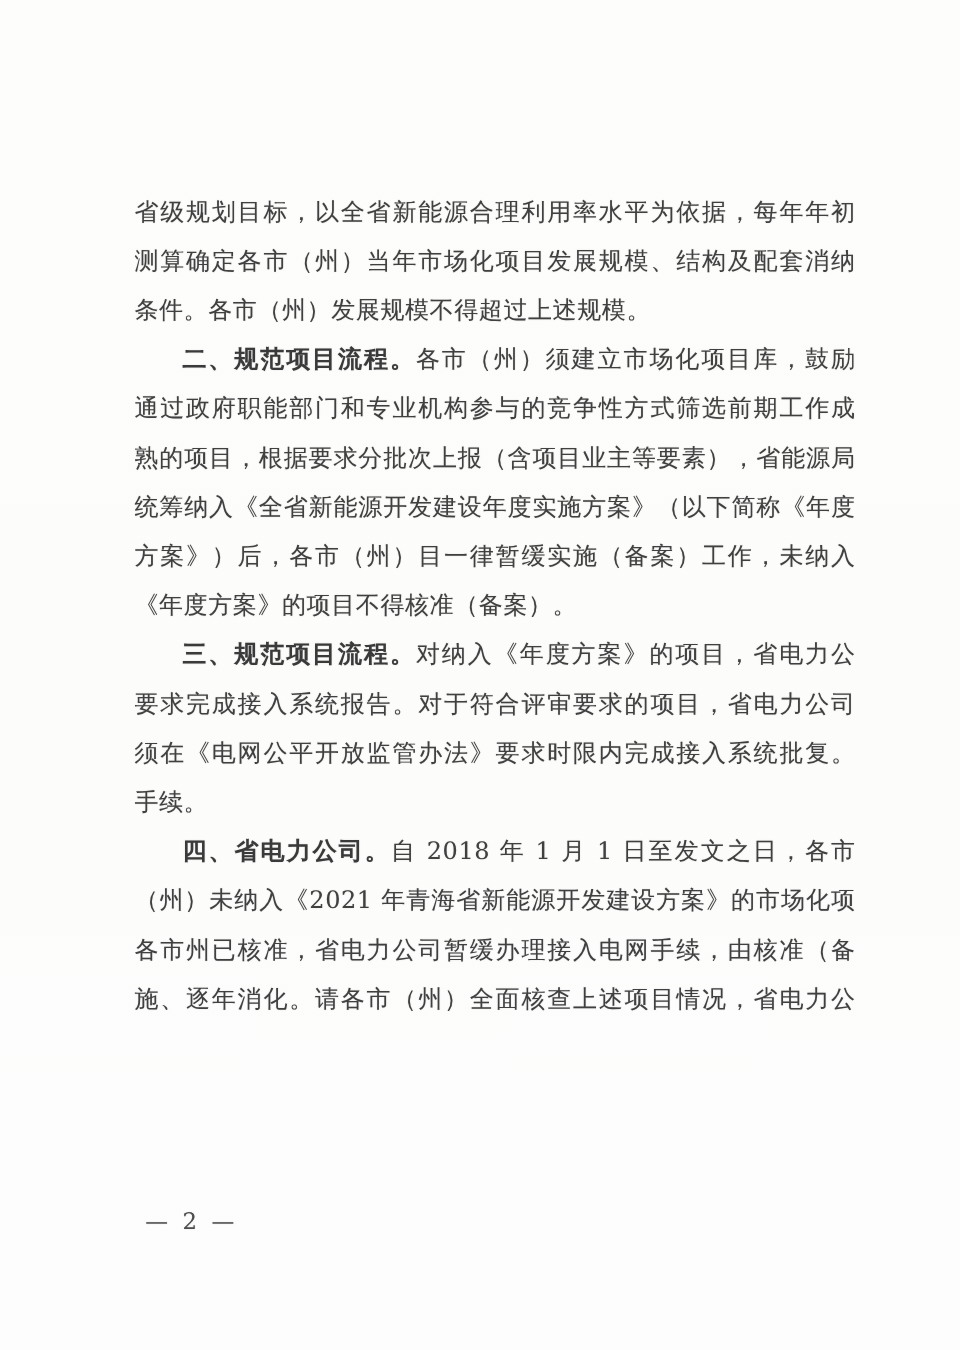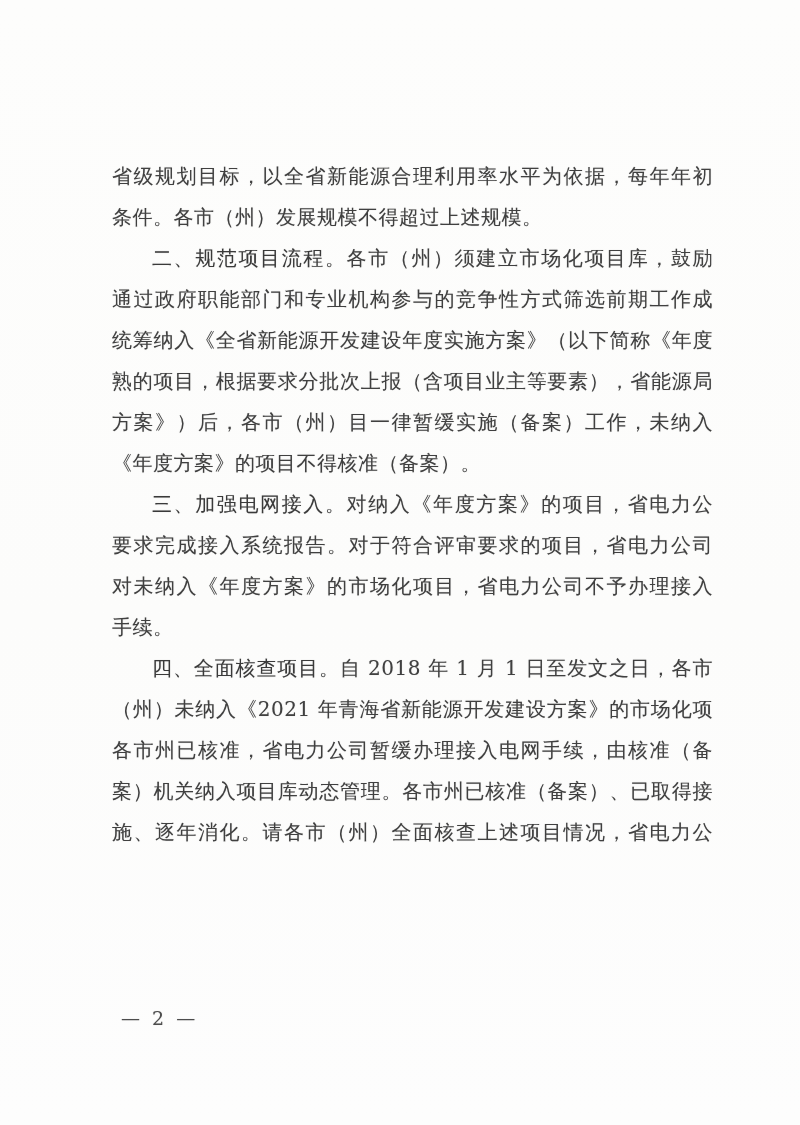--- a/index.html
+++ b/index.html
@@ -44,21 +44,21 @@
   
   .fill { text-align-last: justify; }
 
   
   .end { text-align-last: left; }
 
   .indent { text-indent: 2em; }
 
   .heading {
     font-family: "DejaVu Sans", "Liberation Sans", sans-serif;
-    font-weight: 400;
+    font-weight: 700;
     color: #3a3a3a;
   }
 
   .page-number {
     position: absolute;
     left: 121px;
     top: 1002px;
     height: 32px;
     line-height: 32px;
     font-size: 19px;
@@ -68,43 +68,43 @@
   }
 </style>
 </head>
 <body>
 
 <div class="page">
   <div class="content">
 
     <div class="para">
       <div class="line fill">省级规划目标，以全省新能源合理利用率水平为依据，每年年初</div>
+      <div class="line fill">测算确定各市（州）当年市场化项目发展规模、结构及配套消纳</div>
       <div class="line end">条件。各市（州）发展规模不得超过上述规模。</div>
     </div>
 
     <div class="para">
       <div class="line fill indent"><span class="heading">二、规范项目流程。</span><span>各市（州）须建立市场化项目库，鼓励</span></div>
       <div class="line fill">通过政府职能部门和专业机构参与的竞争性方式筛选前期工作成</div>
+      <div class="line fill">熟的项目，根据要求分批次上报（含项目业主等要素），省能源局</div>
       <div class="line fill">统筹纳入《全省新能源开发建设年度实施方案》（以下简称《年度</div>
-      <div class="line fill">熟的项目，根据要求分批次上报（含项目业主等要素），省能源局</div>
       <div class="line fill">方案》）后，各市（州）目一律暂缓实施（备案）工作，未纳入</div>
       <div class="line end">《年度方案》的项目不得核准（备案）。</div>
     </div>
 
     <div class="para">
-      <div class="line fill indent"><span class="heading">三、加强电网接入。</span><span>对纳入《年度方案》的项目，省电力公</span></div>
+      <div class="line fill indent"><span class="heading">三、规范项目流程。</span><span>对纳入《年度方案》的项目，省电力公</span></div>
       <div class="line fill">要求完成接入系统报告。对于符合评审要求的项目，省电力公司</div>
-      <div class="line fill">对未纳入《年度方案》的市场化项目，省电力公司不予办理接入</div>
+      <div class="line fill">须在《电网公平开放监管办法》要求时限内完成接入系统批复。</div>
       <div class="line end">手续。</div>
     </div>
 
     <div class="para">
-      <div class="line fill indent"><span class="heading">四、全面核查项目。</span><span>自 2018 年 1 月 1 日至发文之日，各市</span></div>
+      <div class="line fill indent"><span class="heading">四、省电力公司。</span><span>自 2018 年 1 月 1 日至发文之日，各市</span></div>
       <div class="line fill">（州）未纳入《2021 年青海省新能源开发建设方案》的市场化项</div>
       <div class="line fill">各市州已核准，省电力公司暂缓办理接入电网手续，由核准（备</div>
-      <div class="line fill">案）机关纳入项目库动态管理。各市州已核准（备案）、已取得接</div>
       <div class="line fill">施、逐年消化。请各市（州）全面核查上述项目情况，省电力公</div>
     </div>
 
   </div>
 
   <div class="page-number">— 2 —</div>
 </div>
 
 </body></html>

